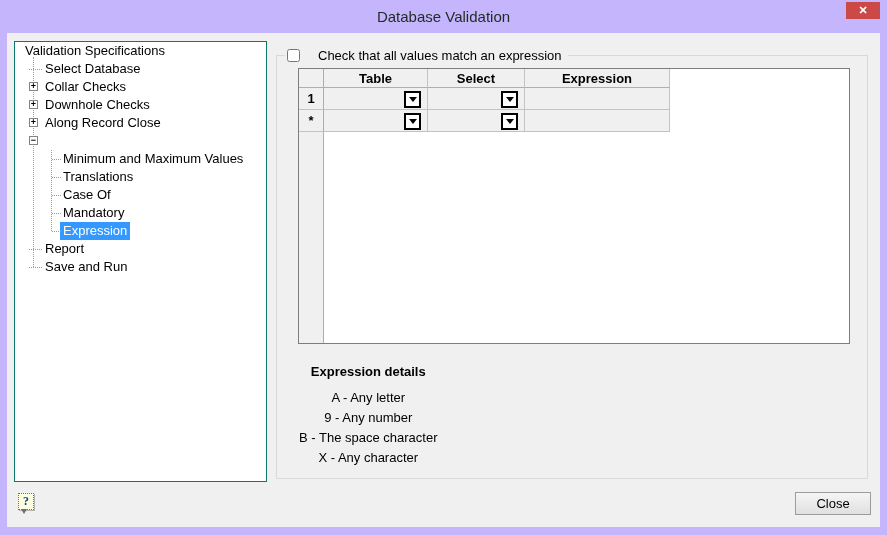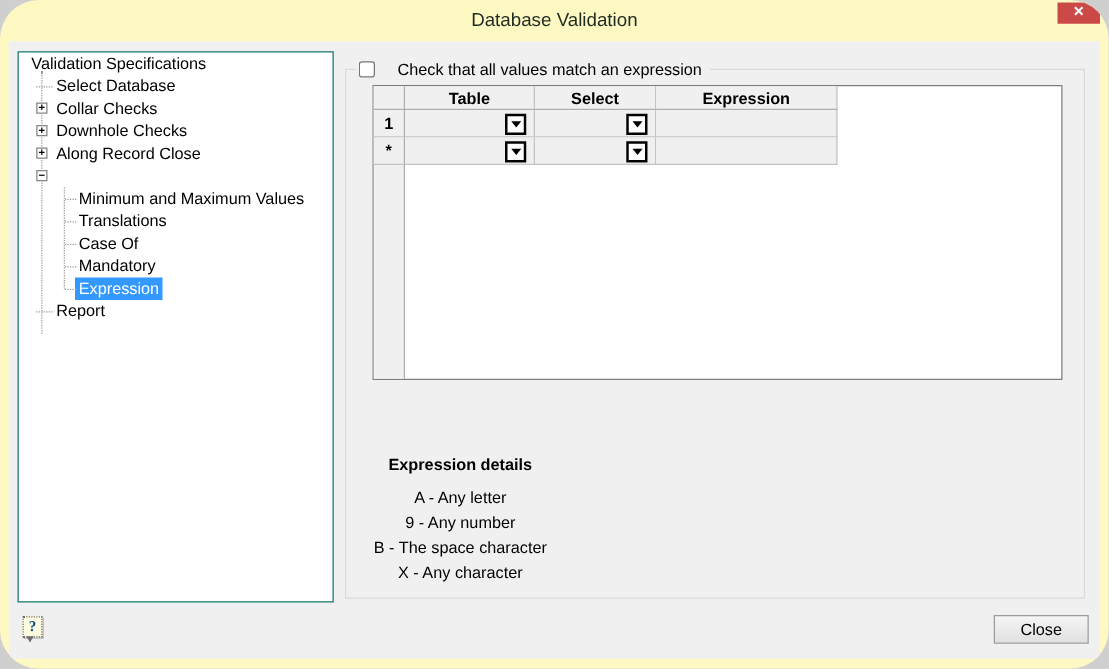--- a/index.html
+++ b/index.html
@@ -1,20 +1,20 @@
 <!DOCTYPE html>
 <html><head>
 <meta charset="utf-8">
 <style>
   * { margin:0; padding:0; box-sizing:border-box; }
   html,body { background:#cfcfcf; font-family:"Liberation Sans", sans-serif; }
 
   .dialog {
     position:relative; width:887px; height:535px;
-    background:#fef9c3; overflow:hidden;border-radius:31px;
+    background:#c4b5fd; overflow:hidden;
   }
 
   
   .titlebar {
     position:absolute; left:0; top:0; width:887px; height:33px;
     display:flex; align-items:center; justify-content:center;
   }
   .titlebar .title { font-size:15px; color:#1e2b22; }
   .win-close {
     position:absolute; right:7px; top:2px; width:34px; height:17px;
@@ -72,21 +72,21 @@
     position:absolute; left:8px; top:-9px; height:16px;
     background:#f0f0f0; padding:0 6px 0 2px;
     display:flex; align-items:center; gap:18px; font-size:13px; color:#000;
   }
   .legend input[type=checkbox] {
     width:13px; height:13px; margin:0; accent-color:#fff;
   }
 
   
   .grid {
-    position:absolute; left:21px; top:12px; width:552px; height:236px;
+    position:absolute; left:21px; top:12px; width:552px; height:276px;
     background:#fff; border:1px solid #7d7d7d;
   }
   .g-rowhdr-col {
     position:absolute; left:0; top:0; bottom:0; width:25px;
     background:#f0f0f0; border-right:1px solid #aeaeae;
   }
   .g-row { position:absolute; left:0; display:flex; }
   .g-cell {
     background:#f0f0f0; border-right:1px solid #c3c3c3; border-bottom:1px solid #c3c3c3;
     position:relative; display:flex; align-items:center; justify-content:center;
@@ -192,20 +192,23 @@
       </div>
       <div class="trow lvl2">
         <span class="lbl">Mandatory</span>
       </div>
       <div class="trow lvl2 sel">
         <span class="lbl">Expression</span>
       </div>
       <div class="trow lvl1 leaf">
         <span class="lbl">Report</span>
       </div>
+      <div class="trow lvl1 leaf">
+        <span class="lbl">Save and Run</span>
+      </div>
     </div>
 
     <div class="groupbox">
 
       <div class="legend">
         <input type="checkbox" style="">
         <span>Check that all values match an expression</span>
       </div>
 
       <div class="grid">

